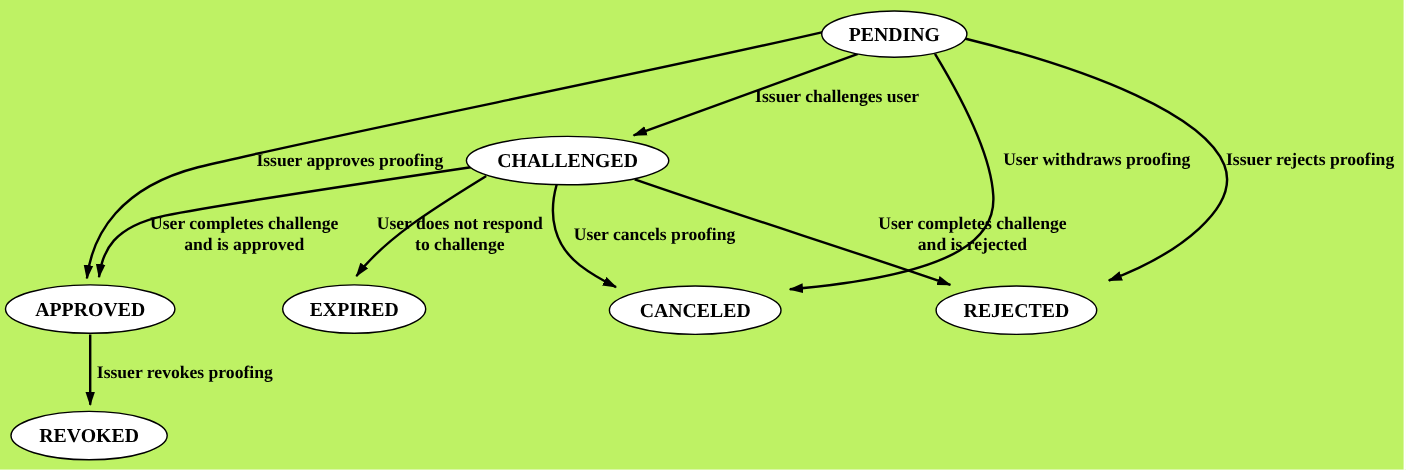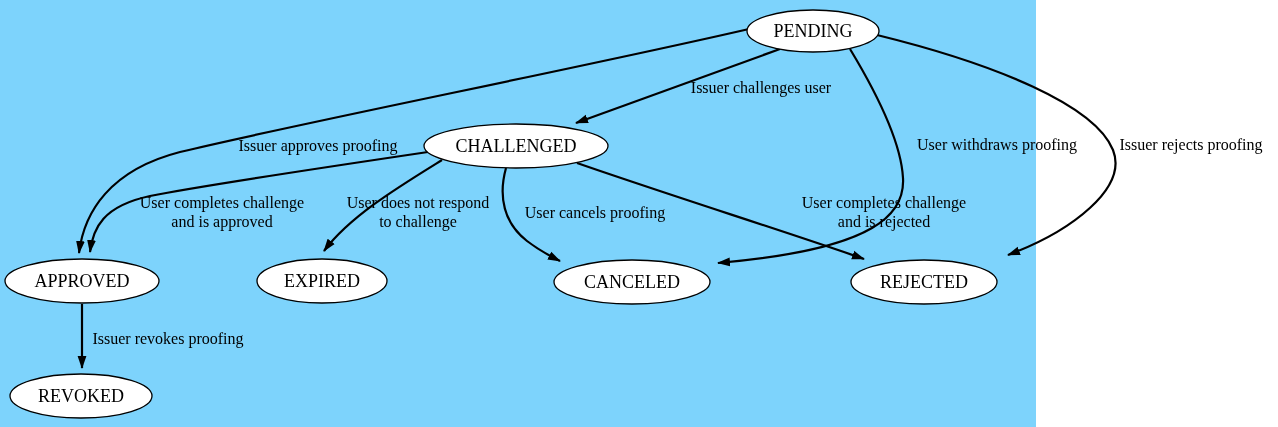--- a/index.html
+++ b/index.html
@@ -2,24 +2,25 @@
 <html><head>
 <meta charset="utf-8">
 <style>
   html, body {
     margin: 0;
     padding: 0;
     background: #ffffff;
     font-family: "Liberation Serif", "DejaVu Serif", serif;
   }
   .diagram-wrap {
-    width: 1036px;
+    width: 1276px;
     height: 427px;
     position: relative;
-    background: #7dd3fc;
+    background: #bef264;
+    font-weight: bold;
   }
   svg { display: block; }
   .edge-path {
     fill: none;
     stroke: #000000;
     stroke-width: 2.2px;
   }
   .node-ellipse {
     fill: #ffffff;
     stroke: #000000;

